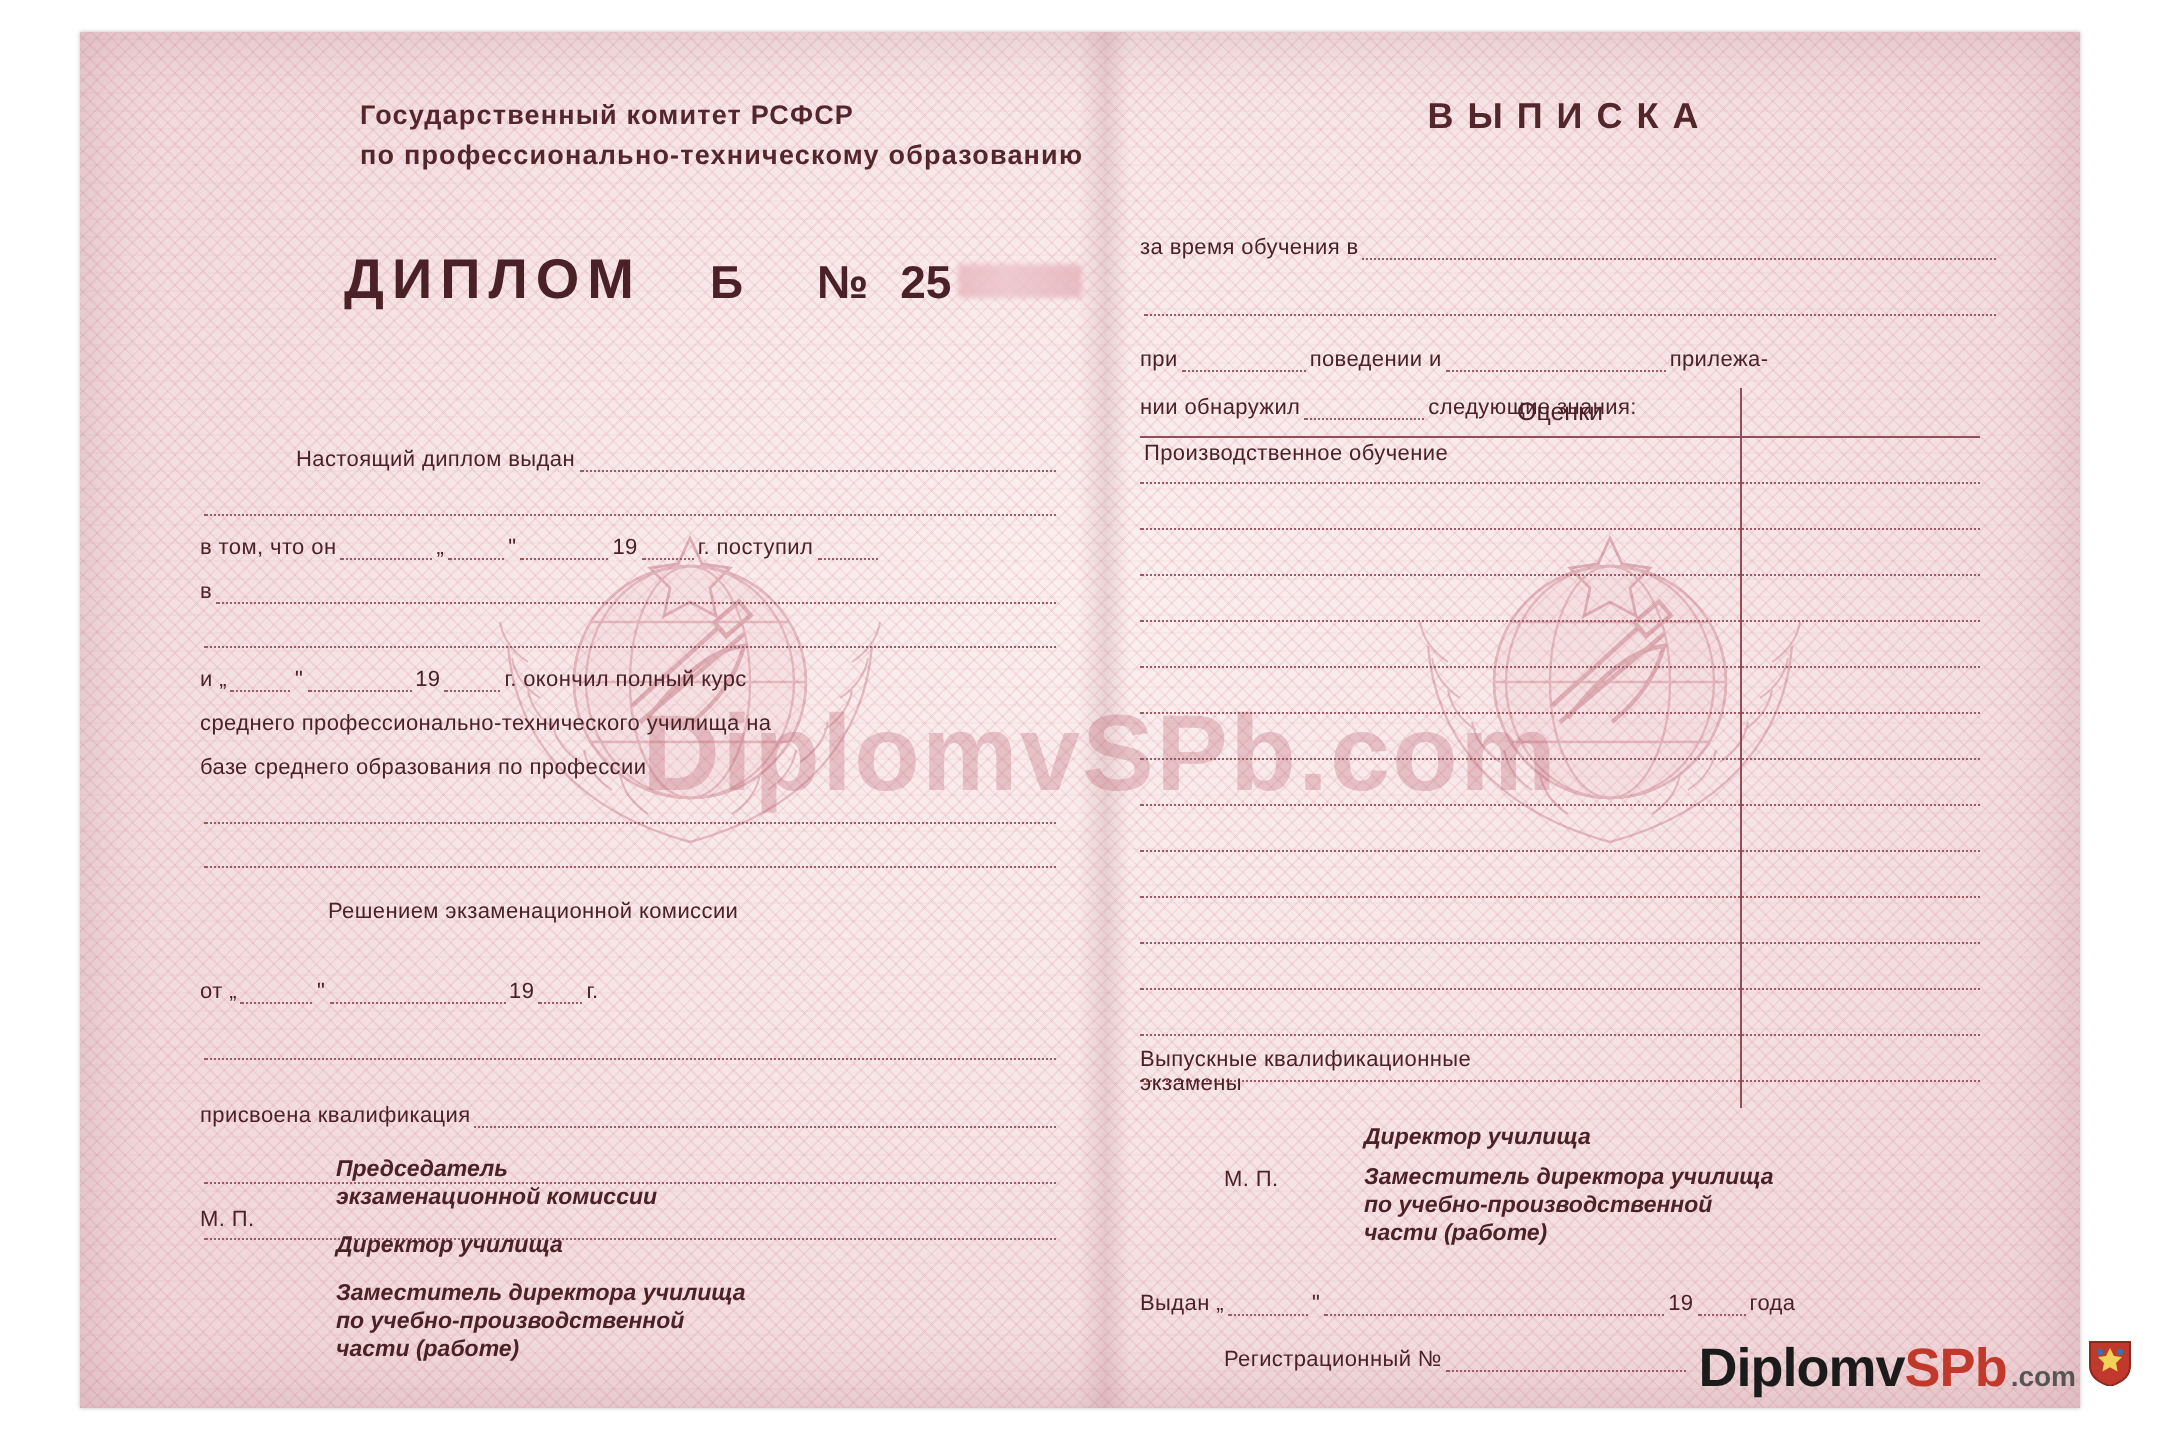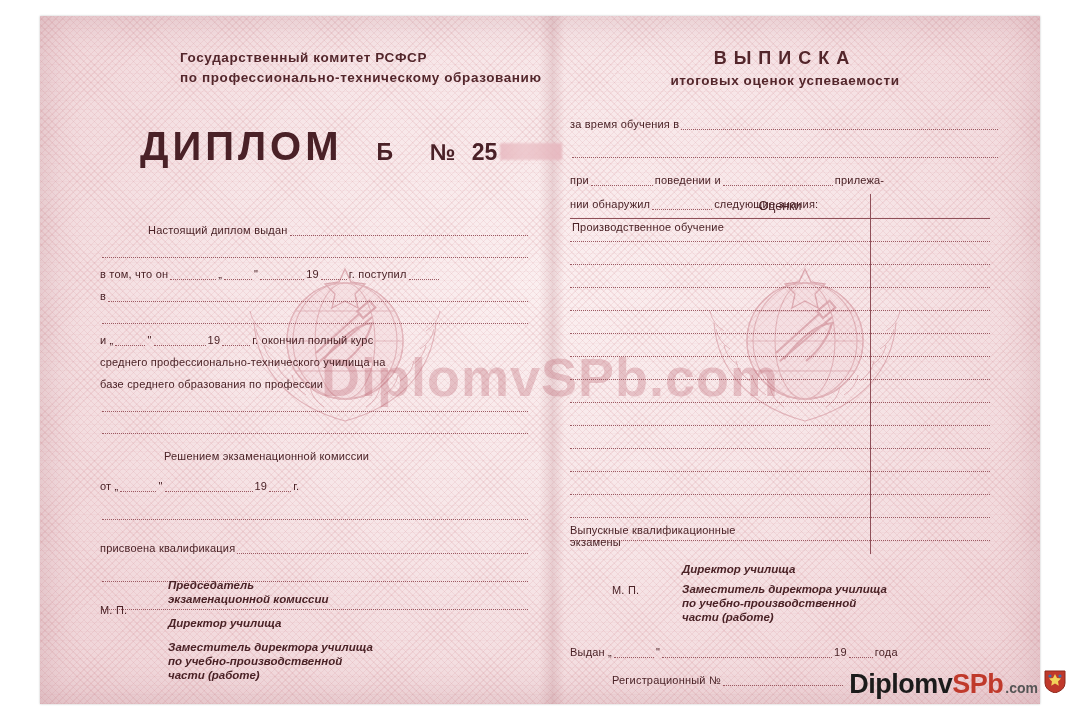--- a/index.html
+++ b/index.html
@@ -81,21 +81,21 @@
     line-height:20px;
     white-space:nowrap;
   }
   .title-vypiska{
     font-size:18px;font-weight:700;letter-spacing:7px;color:#53262b;text-align:center;
   }
   .sub-vypiska{
     font-size:13.5px;font-weight:700;letter-spacing:.6px;color:#53262b;text-align:center;margin-top:4px;
   }
   .diplom{
-    font-size:40px;font-weight:700;letter-spacing:4px;color:#4a2127;
+    font-size:28px;font-weight:700;letter-spacing:4px;color:#4a2127;margin-left:32px;
   }
   .ser{font-size:23px;font-weight:700;letter-spacing:1px;color:#4a2127;}
   .num{font-size:23px;font-weight:700;color:#4a2127;}
   .numhide{
     display:inline-block;width:62px;height:17px;vertical-align:-2px;
     background:linear-gradient(90deg,#e8b9c0,#edc6cb 40%,#e6b5bd);
     filter:blur(1.2px);opacity:.85;margin-left:3px;border-radius:1px;
   }
 
   .txt{font-size:11px;color:#4a2226;letter-spacing:.2px;}
@@ -287,21 +287,21 @@
           </div>
         <div class="line-row">
             <span class="dots"></span>
           </div>
       </div>
 
       <div style="position:absolute;left:0;top:424px;width:430px;">
         <div class="line-row">
           <span class="txt" style="margin-left:64px;">Решением экзаменационной комиссии</span>
         </div>
-        <div class="line-row" style="margin-top:8px;">
+        <div class="line-row" style="margin-top:18px;">
           <span class="txt">от  „</span>
           <span class="dots" style="max-width:36px;"></span>
           <span class="txt">"</span>
           <span class="dots" style="max-width:88px;"></span>
           <span class="txt">19</span>
           <span class="dots" style="max-width:22px;"></span>
           <span class="txt">г.</span>
           <span style="flex:1"></span>
         </div>
         <div class="line-row" style="margin-top:6px;">
@@ -329,21 +329,20 @@
           <div class="ital">по учебно-производственной</div>
           <div class="ital">части (работе)</div>
         </div>
       </div>
     </div>
 
     <div class="col right">
 
       <div style="position:absolute;left:0;top:32px;width:430px;">
         <div class="title-vypiska">ВЫПИСКА</div>
-        <div class="sub-vypiska">итоговых оценок успеваемости</div>
       </div>
 
       <div style="position:absolute;left:0;top:92px;width:430px;">
         <div class="line-row">
           <span class="txt">за  время  обучения  в</span>
           <span class="dots"></span>
         </div>
         <div class="line-row" style="margin-top:6px;">
             <span class="dots"></span>
           </div>

